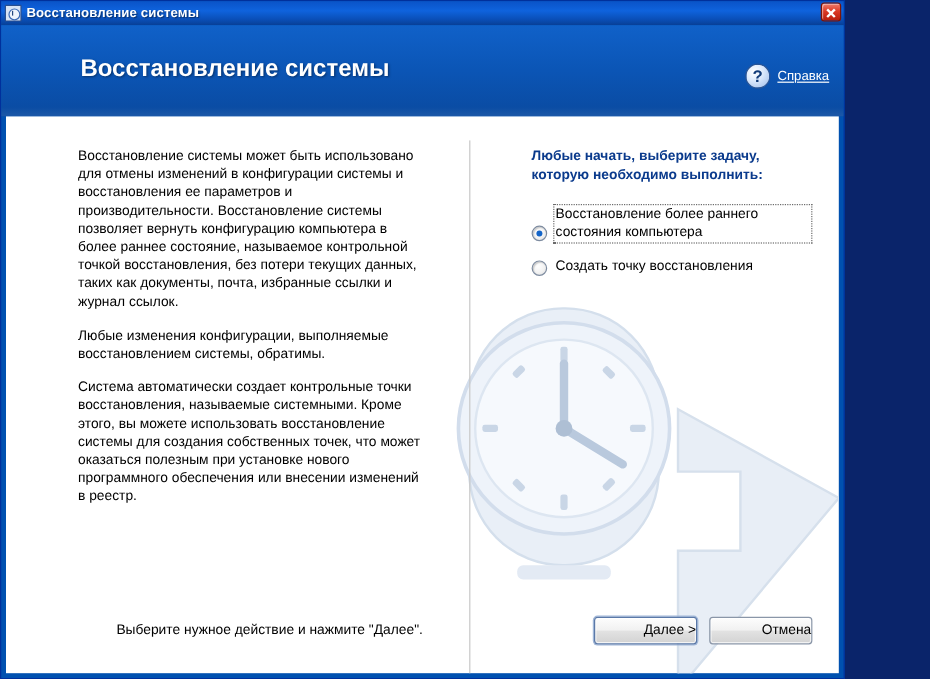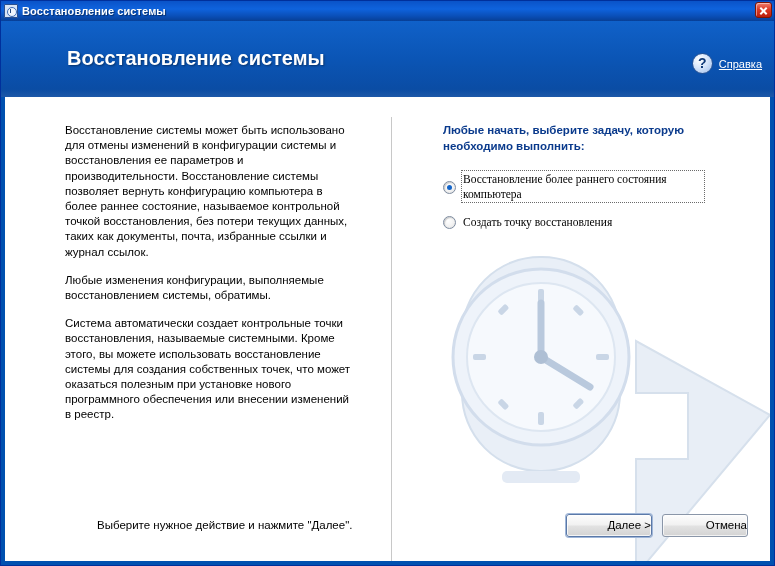--- a/index.html
+++ b/index.html
@@ -10,21 +10,21 @@
     font-family: "Liberation Sans", sans-serif;
   }
   body {
     background: #0a246a;
   }
 
   
   .window {
     position: absolute;
     left: 0; top: 0;
-    width: 775px; height: 566px;
+    width: 704px; height: 566px;
     background: #0051b0;
     border: 1px solid #00309c;
     display: flex;
     flex-direction: column;
   }
 
   
   .titlebar {
     height: 20px;
     background: linear-gradient(to bottom, #0a53c8 0%, #0f63dd 40%, #0a4fb8 75%, #073f96 100%);
@@ -213,24 +213,23 @@
     font-size: 11.5px;
     font-weight: bold;
     color: #0a3a8c;
     line-height: 15.5px;
     margin: 0 0 18px 0;
     max-width: 290px;
   }
 
   .radio-row {
     display: flex;
-    align-items: center;
+    align-items: flex-end;
     margin-bottom: 14px;
     cursor: default;
-    font-family: Liberation Serif, serif;
   }
   .radio {
     width: 13px; height: 13px;
     flex: none;
     margin: 1px 7px 0 0;
     border-radius: 50%;
     background: radial-gradient(circle at 38% 35%, #ffffff 0%, #f2f2f2 55%, #dcdcdc 100%);
     border: 1px solid #7e8ca0;
     box-shadow: inset 1px 1px 1px rgba(0,0,0,0.18);
     position: relative;

